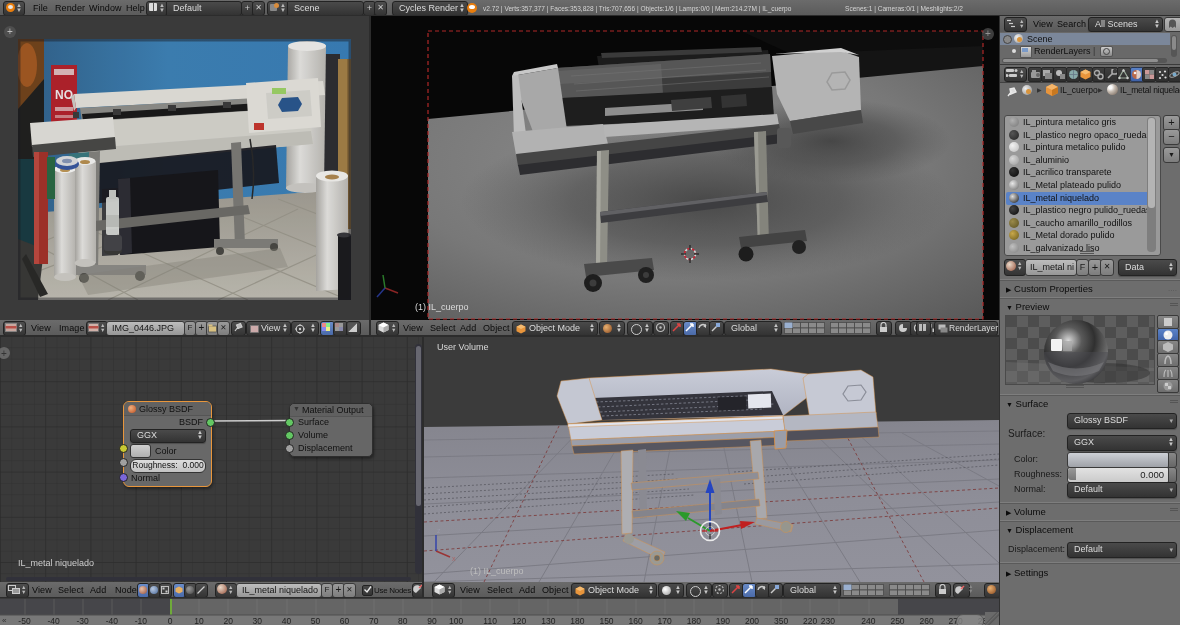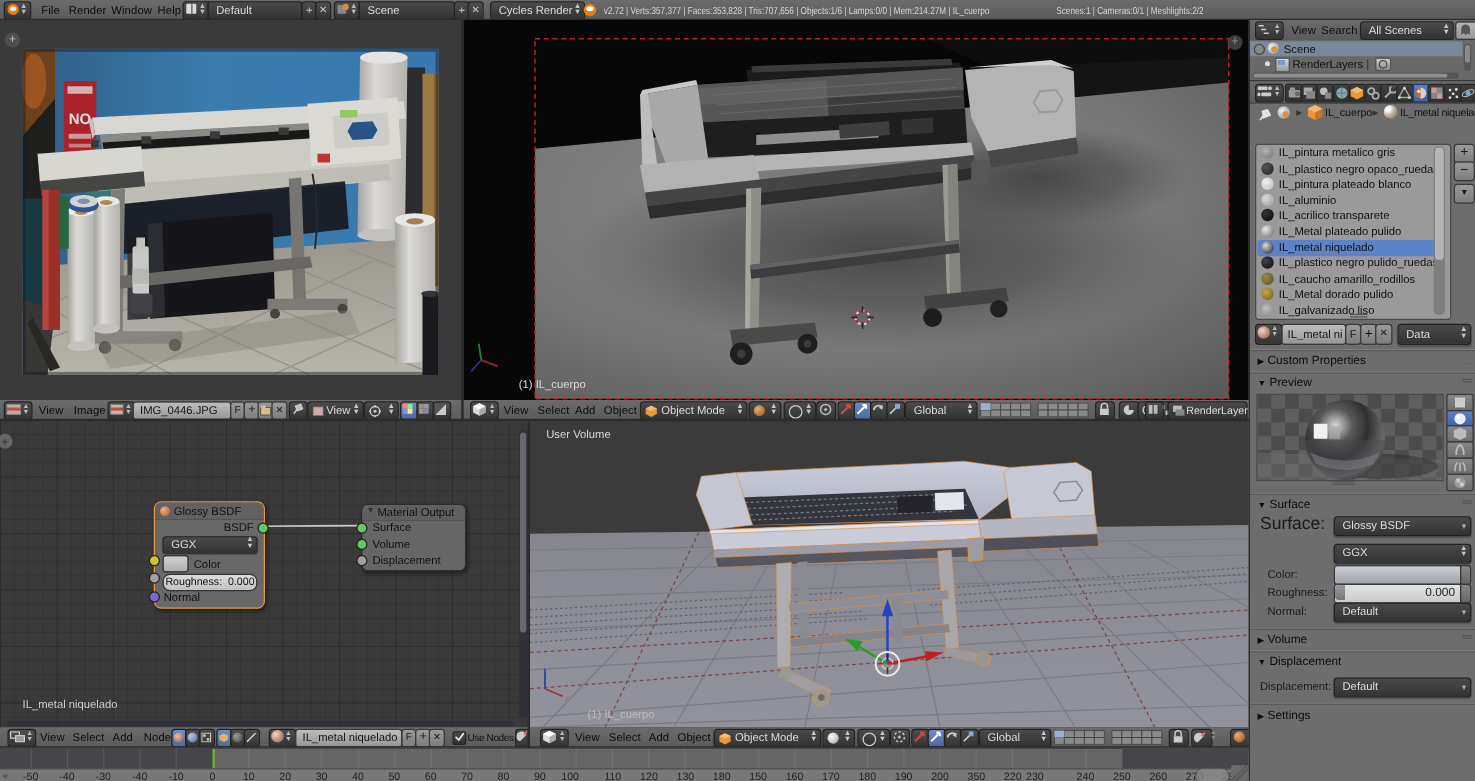--- a/index.html
+++ b/index.html
@@ -1050,21 +1050,21 @@
     <div class="abs" style="left:107px;top:3px;width:11px;height:11px;border-radius:50%;background:radial-gradient(circle at 30% 30%,#fafafa 15%,#c8beb4 40%,#6a5a4e)"></div>
     <div class="abs" style="left:120px;top:3.5px;font-size:8.5px;letter-spacing:-0.2px;color:#111;white-space:nowrap">IL_metal niquelado</div>
   </div>
 
   <div id="matlist" class="abs" style="left:4px;top:99px;width:155px;height:139px;background:#9a9a9a;border:1px solid #4a4a4a;border-radius:3px;overflow:hidden">
         <div class="abs" style="left:4px;top:1px;width:10px;height:10px;border-radius:50%;background:radial-gradient(circle at 35% 35%,#b0b0b0,#777)"></div>
         <div class="abs" style="left:18px;top:1px;font-size:9px;color:#111;white-space:nowrap">IL_pintura metalico gris</div>
         <div class="abs" style="left:4px;top:13.6px;width:10px;height:10px;border-radius:50%;background:radial-gradient(circle at 35% 35%,#555,#222)"></div>
         <div class="abs" style="left:18px;top:13.6px;font-size:9px;color:#111;white-space:nowrap">IL_plastico negro opaco_ruedas</div>
         <div class="abs" style="left:4px;top:26.2px;width:10px;height:10px;border-radius:50%;background:radial-gradient(circle at 35% 35%,#f2f2f2,#bbb)"></div>
-        <div class="abs" style="left:18px;top:26.2px;font-size:9px;color:#111;white-space:nowrap">IL_pintura plateado blanco</div>
+        <div class="abs" style="left:18px;top:26.2px;font-size:9px;color:#111;white-space:nowrap">IL_pintura metalico pulido</div>
         <div class="abs" style="left:4px;top:38.8px;width:10px;height:10px;border-radius:50%;background:radial-gradient(circle at 35% 35%,#d8d8d8,#999)"></div>
         <div class="abs" style="left:18px;top:38.8px;font-size:9px;color:#111;white-space:nowrap">IL_aluminio</div>
         <div class="abs" style="left:4px;top:51.4px;width:10px;height:10px;border-radius:50%;background:radial-gradient(circle at 35% 35%,#333,#0a0a0a)"></div>
         <div class="abs" style="left:18px;top:51.4px;font-size:9px;color:#111;white-space:nowrap">IL_acrilico transparete</div>
         <div class="abs" style="left:4px;top:64px;width:10px;height:10px;border-radius:50%;background:radial-gradient(circle at 35% 35%,#e8e8e8,#666)"></div>
         <div class="abs" style="left:18px;top:64px;font-size:9px;color:#111;white-space:nowrap">IL_Metal plateado pulido</div>
         <div class="abs" style="left:1px;top:75.6px;width:143px;height:13px;background:#5a83c8;border-radius:2px"></div>
         <div class="abs" style="left:4px;top:76.6px;width:10px;height:10px;border-radius:50%;background:radial-gradient(circle at 35% 35%,#ddd,#111)"></div>
         <div class="abs" style="left:18px;top:76.6px;font-size:9px;color:#111;white-space:nowrap">IL_metal niquelado</div>
         <div class="abs" style="left:4px;top:89.2px;width:10px;height:10px;border-radius:50%;background:radial-gradient(circle at 35% 35%,#444,#090909)"></div>
@@ -1161,21 +1161,21 @@
             <rect x="4" y="4" width="3" height="3" fill="#ccc"></rect>
             <rect x="7" y="7" width="3" height="3" fill="#ccc"></rect>
           </svg>
         </div>
       </div>
   <div class="abs" style="left:66px;top:369px;width:18px;height:1px;background:#555;box-shadow:0 2px 0 #555"></div>
 
   <div class="sep" style="left:0;top:378px;width:181px"></div>
   <div class="panelhdr" style="left:6px;top:382px"><span style="font-size:7px">▼</span> Surface</div>
   <div class="abs" style="left:170px;top:384px;width:8px;height:1px;background:#555;box-shadow:0 2px 0 #555"></div>
-  <div class="abs" style="left:8px;top:394px;font-size:14px;color:#1a1a1a">Surface:</div>
+  <div class="abs" style="left:8px;top:412px;font-size:10px;color:#1a1a1a">Surface:</div>
   <div class="menu" style="left:67px;top:397px;width:108px;height:14px">
         <span class="lbl" style="top:1px">Glossy BSDF</span>
         <span style="position:absolute;right:3px;top:3px;font-size:7px;color:#aaa">▾</span>
       </div>
   <div class="menu" style="left:67px;top:419px;width:108px;height:14px">
         <span class="lbl" style="top:1px">GGX</span>
         <span class="updn" style="top:1px">▲<br>▼</span>
       </div>
   <div class="abs" style="left:14px;top:438px;font-size:9px;color:#1a1a1a">Color:</div>
   <div class="abs" style="left:67px;top:436px;width:101px;height:14px;background:linear-gradient(#cdd0d6,#9fa2a8);border:1px solid #3a3a3a;border-radius:3px"></div>

